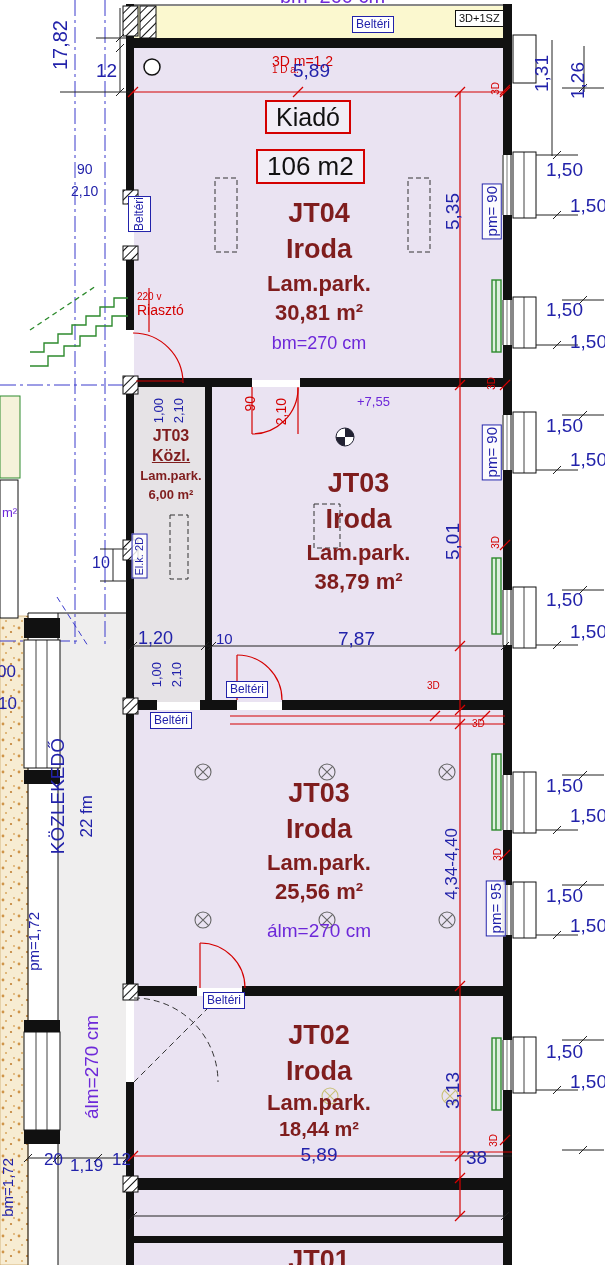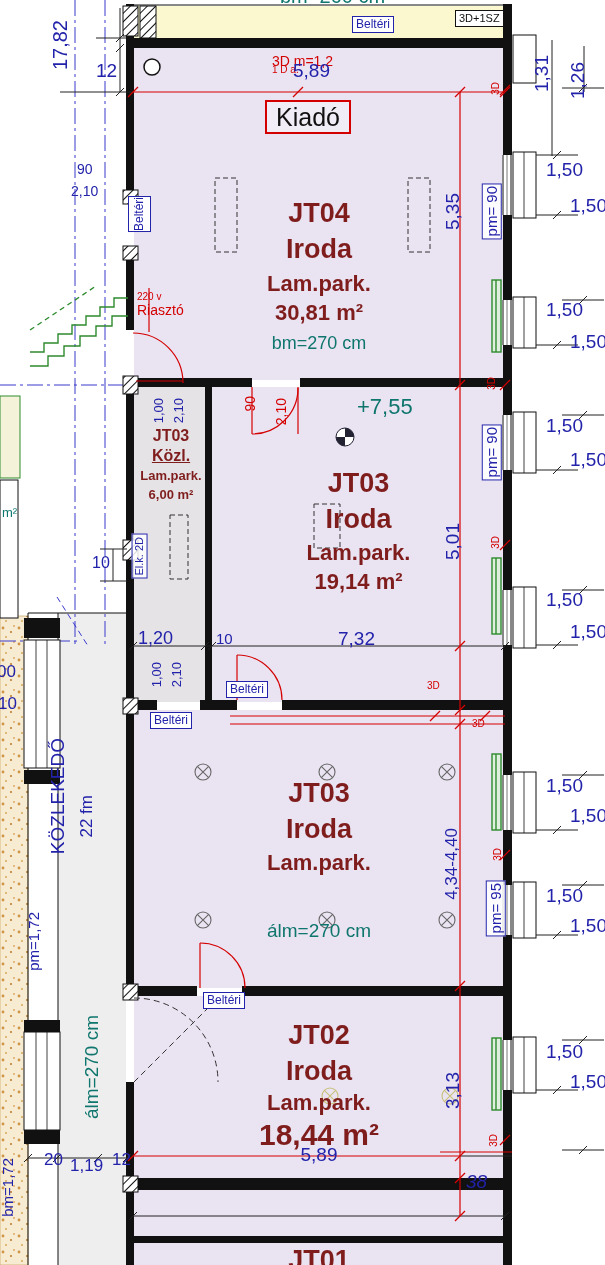--- a/index.html
+++ b/index.html
@@ -4,21 +4,21 @@
 <style>
   * { margin:0; padding:0; box-sizing:border-box; }
   html,body { background:#fff; }
   .canvas {
     position:relative; width:605px; height:1265px; background:#ffffff;
     overflow:hidden; font-family:"Liberation Sans", sans-serif;
   }
   .plan { position:absolute; left:0; top:0; }
   .lbl { position:absolute; line-height:1.05; white-space:nowrap; }
   .navy { color:#2222aa; }
-  .blk  { color:#0f766e; }
+  .blk  { color:#6d28d9; }
   .red  { color:#d40000; }
   .maroon { color:#7f1d1d; font-weight:bold; }
   .ctr { text-align:center; }
   .vt { writing-mode:vertical-rl; transform:rotate(180deg); }
   .box-label { font-size:12px; color:#2222aa; border:1px solid #2222aa; background:#ffffff; padding:0 3px; line-height:1.25; }
   .box-black { font-size:11px; color:#111; border:1px solid #111; background:#ffffff; padding:1px 3px; line-height:1.2;text-align:right; }
   .nbox { border:1px solid #2222aa; background:rgba(255,255,255,.85); padding:2px 1px; }
   .redbox { border:2px solid #d40000; padding:2px 9px; color:#111; background:rgba(255,255,255,.35); }
 </style>
 </head>
@@ -347,83 +347,85 @@
 <div class="lbl navy vt" style="left:568px; top:62px; font-size:19px;">1,26</div>
 
 <div class="lbl navy" style="left:77px; top:162px; font-size:14px;">90</div>
 <div class="lbl navy" style="left:71px; top:184px; font-size:14px;">2,10</div>
 <div class="lbl navy" style="left:92px; top:555px; font-size:16px;">10</div>
 <div class="lbl blk" style="left:2px; top:506px; font-size:13px;">m²</div>
 <div class="lbl navy" style="left:-3px; top:663px; font-size:17px;">00</div>
 <div class="lbl navy" style="left:-2px; top:695px; font-size:17px;">10</div>
 
 <div class="lbl redbox" style="left:265px; top:100px; font-size:25px;">Kiadó</div>
+<div class="lbl redbox" style="left:256px; top:149px; font-size:26px;">106 m2</div>
 <div class="lbl maroon ctr" style="left:133px; top:199px; width:372px; font-size:27px;">JT04</div>
 <div class="lbl maroon ctr" style="left:133px; top:235px; width:372px; font-size:27px;">Iroda</div>
 <div class="lbl maroon ctr" style="left:133px; top:272px; width:372px; font-size:22px;">Lam.park.</div>
 <div class="lbl maroon ctr" style="left:133px; top:301px; width:372px; font-size:22px;">30,81 m²</div>
 <div class="lbl blk ctr" style="left:133px; top:334px; width:372px; font-size:18px;">bm=270 cm</div>
 <div class="lbl navy vt" style="left:443px; top:193px; font-size:19px;">5,35</div>
 <div class="lbl navy vt nbox" style="left:482px; top:183px; font-size:15px;">pm= 90</div>
 <div class="lbl red" style="left:137px; top:292px; font-size:10px;">220 v</div>
 <div class="lbl red" style="left:137px; top:303px; font-size:14px;">Riasztó</div>
 <div class="lbl box-label vt" style="left:128px; top:196px;">Beltéri</div>
 
-<div class="lbl blk" style="left:357px; top:395px; font-size:22px;">+7,55</div>
+<div class="lbl blk" style="left:357px; top:395px; font-size:13px;">+7,55</div>
 <div class="lbl maroon ctr" style="left:212px; top:469px; width:293px; font-size:27px;">JT03</div>
 <div class="lbl maroon ctr" style="left:212px; top:505px; width:293px; font-size:27px;">Iroda</div>
 <div class="lbl maroon ctr" style="left:212px; top:541px; width:293px; font-size:22px;">Lam.park.</div>
-<div class="lbl maroon ctr" style="left:212px; top:570px; width:293px; font-size:22px;">19,14 m²</div>
+<div class="lbl maroon ctr" style="left:212px; top:570px; width:293px; font-size:22px;">38,79 m²</div>
 <div class="lbl navy vt" style="left:443px; top:523px; font-size:19px;">5,01</div>
 <div class="lbl navy vt nbox" style="left:482px; top:424px; font-size:15px;">pm= 90</div>
 <div class="lbl red vt" style="left:243px; top:396px; font-size:14px;">90</div>
 <div class="lbl red vt" style="left:274px; top:398px; font-size:14px;">2,10</div>
 
 <div class="lbl navy vt" style="left:152px; top:398px; font-size:13px;">1,00</div>
 <div class="lbl navy vt" style="left:172px; top:398px; font-size:13px;">2,10</div>
 <div class="lbl maroon ctr" style="left:133px; top:428px; width:76px; font-size:16px;">JT03</div>
 <div class="lbl maroon ctr" style="left:133px; top:448px; width:76px; font-size:16px;text-decoration:underline;">Közl.</div>
 <div class="lbl maroon ctr" style="left:133px; top:469px; width:76px; font-size:13px;">Lam.park.</div>
 <div class="lbl maroon ctr" style="left:133px; top:488px; width:76px; font-size:13px;">6,00 m²</div>
 <div class="lbl navy vt nbox" style="left:132px; top:534px; font-size:11px;">El.k. 2D</div>
 
 <div class="lbl navy" style="left:138px; top:629px; font-size:18px;">1,20</div>
 <div class="lbl navy" style="left:216px; top:631px; font-size:15px;">10</div>
-<div class="lbl navy" style="left:338px; top:629px; font-size:19px;">7,32</div>
+<div class="lbl navy" style="left:338px; top:629px; font-size:19px;">7,87</div>
 <div class="lbl navy vt" style="left:150px; top:662px; font-size:13px;">1,00</div>
 <div class="lbl navy vt" style="left:170px; top:662px; font-size:13px;">2,10</div>
 <div class="lbl box-label" style="left:226px; top:681px;">Beltéri</div>
 <div class="lbl box-label" style="left:150px; top:712px;">Beltéri</div>
 <div class="lbl red" style="left:427px; top:681px; font-size:10px;">3D</div>
 <div class="lbl red" style="left:472px; top:719px; font-size:10px;">3D</div>
 <div class="lbl red vt" style="left:491px; top:82px; font-size:10px;">3D</div>
 <div class="lbl red vt" style="left:487px; top:377px; font-size:10px;">3D</div>
 <div class="lbl red vt" style="left:491px; top:536px; font-size:10px;">3D</div>
 <div class="lbl red vt" style="left:493px; top:848px; font-size:10px;">3D</div>
 <div class="lbl red vt" style="left:489px; top:1134px; font-size:10px;">3D</div>
 
 <div class="lbl maroon ctr" style="left:133px; top:779px; width:372px; font-size:27px;">JT03</div>
 <div class="lbl maroon ctr" style="left:133px; top:815px; width:372px; font-size:27px;">Iroda</div>
 <div class="lbl maroon ctr" style="left:133px; top:851px; width:372px; font-size:22px;">Lam.park.</div>
+<div class="lbl maroon ctr" style="left:133px; top:880px; width:372px; font-size:22px;">25,56 m²</div>
 <div class="lbl blk ctr" style="left:133px; top:921px; width:372px; font-size:19px;">álm=270 cm</div>
 <div class="lbl navy vt" style="left:443px; top:828px; font-size:17px;">4,34-4,40</div>
 <div class="lbl navy vt nbox" style="left:486px; top:880px; font-size:15px;">pm= 95</div>
 
 <div class="lbl box-label" style="left:203px; top:992px;">Beltéri</div>
 <div class="lbl maroon ctr" style="left:133px; top:1021px; width:372px; font-size:27px;">JT02</div>
 <div class="lbl maroon ctr" style="left:133px; top:1057px; width:372px; font-size:27px;">Iroda</div>
 <div class="lbl maroon ctr" style="left:133px; top:1091px; width:372px; font-size:22px;">Lam.park.</div>
-<div class="lbl maroon ctr" style="left:133px; top:1119px; width:372px; font-size:30px;">18,44 m²</div>
+<div class="lbl maroon ctr" style="left:133px; top:1119px; width:372px; font-size:20px;">18,44 m²</div>
 <div class="lbl navy ctr" style="left:133px; top:1145px; width:372px; font-size:19px;">5,89</div>
 <div class="lbl navy vt" style="left:443px; top:1072px; font-size:19px;">3,13</div>
 
 <div class="lbl navy" style="left:44px; top:1151px; font-size:17px;">20</div>
 <div class="lbl navy" style="left:70px; top:1157px; font-size:17px;">1,19</div>
 <div class="lbl navy" style="left:112px; top:1151px; font-size:17px;">12</div>
-<div class="lbl navy" style="left:466px; top:1172px; font-size:19px;font-style:italic;">38</div>
+<div class="lbl navy" style="left:466px; top:1148px; font-size:19px;">38</div>
 <div class="lbl maroon ctr" style="left:133px; top:1246px; width:372px; font-size:27px;">JT01</div>
 
 <div class="lbl navy vt" style="left:48px; top:738px; font-size:19px;">KÖZLEKEDŐ</div>
 <div class="lbl navy vt" style="left:78px; top:795px; font-size:17px;">22 fm</div>
 <div class="lbl navy vt" style="left:26px; top:912px; font-size:15px;">pm=1,72</div>
 <div class="lbl blk vt" style="left:82px; top:1015px; font-size:19px;">álm=270 cm</div>
 <div class="lbl navy vt" style="left:0px; top:1158px; font-size:15px;">bm=1,72</div>
 
 <div class="lbl navy" style="left:546px; top:160px; font-size:19px;">1,50</div>
 <div class="lbl navy" style="left:570px; top:196px; font-size:19px;">1,50</div>

